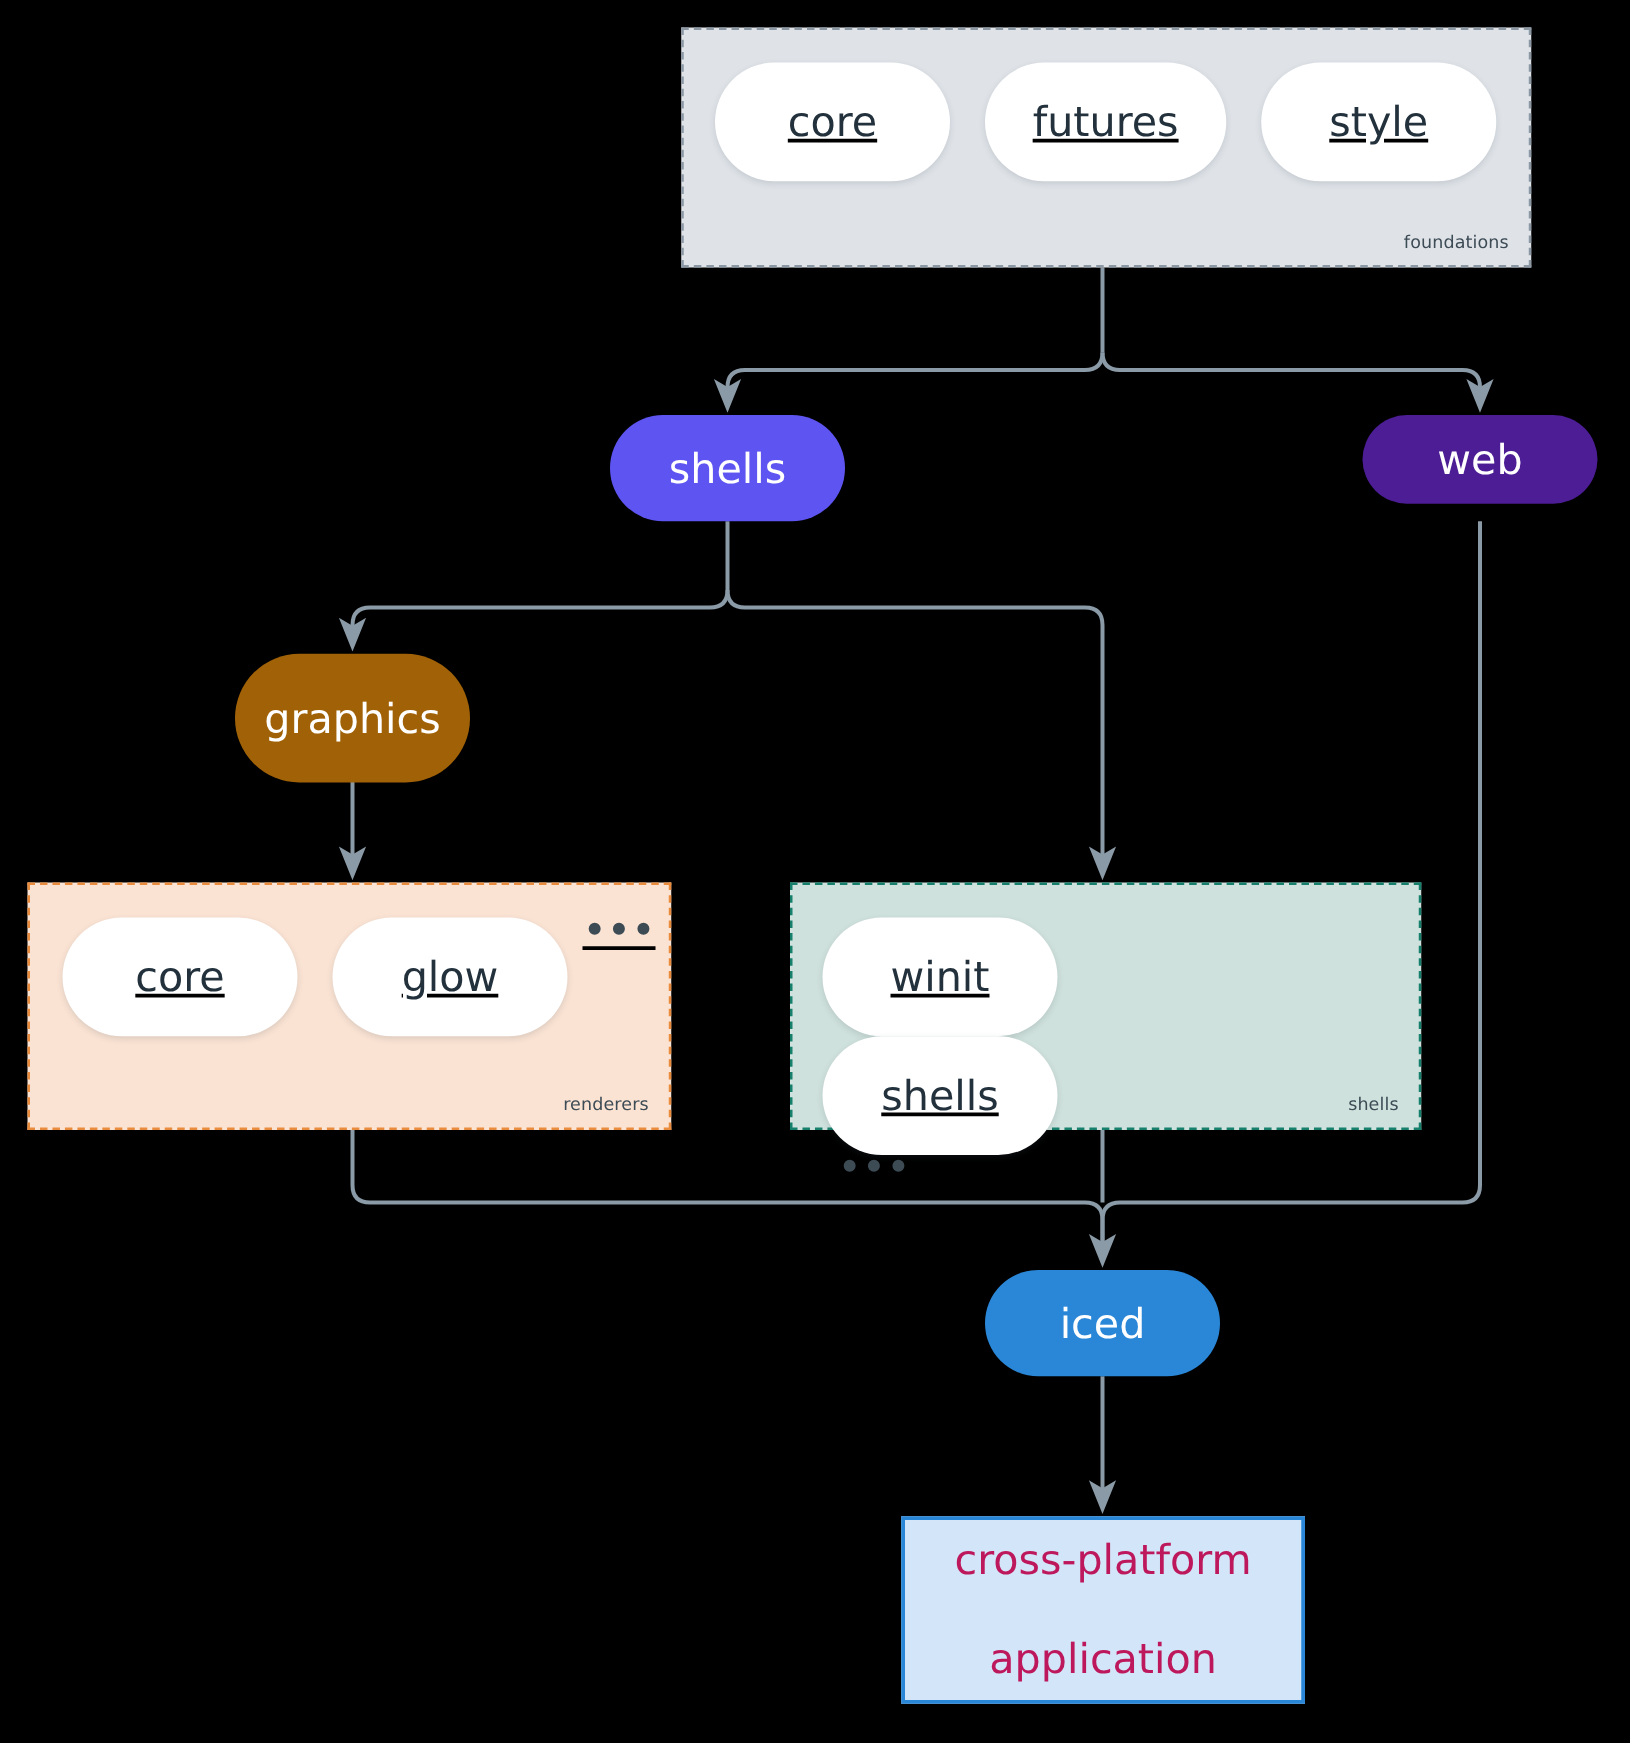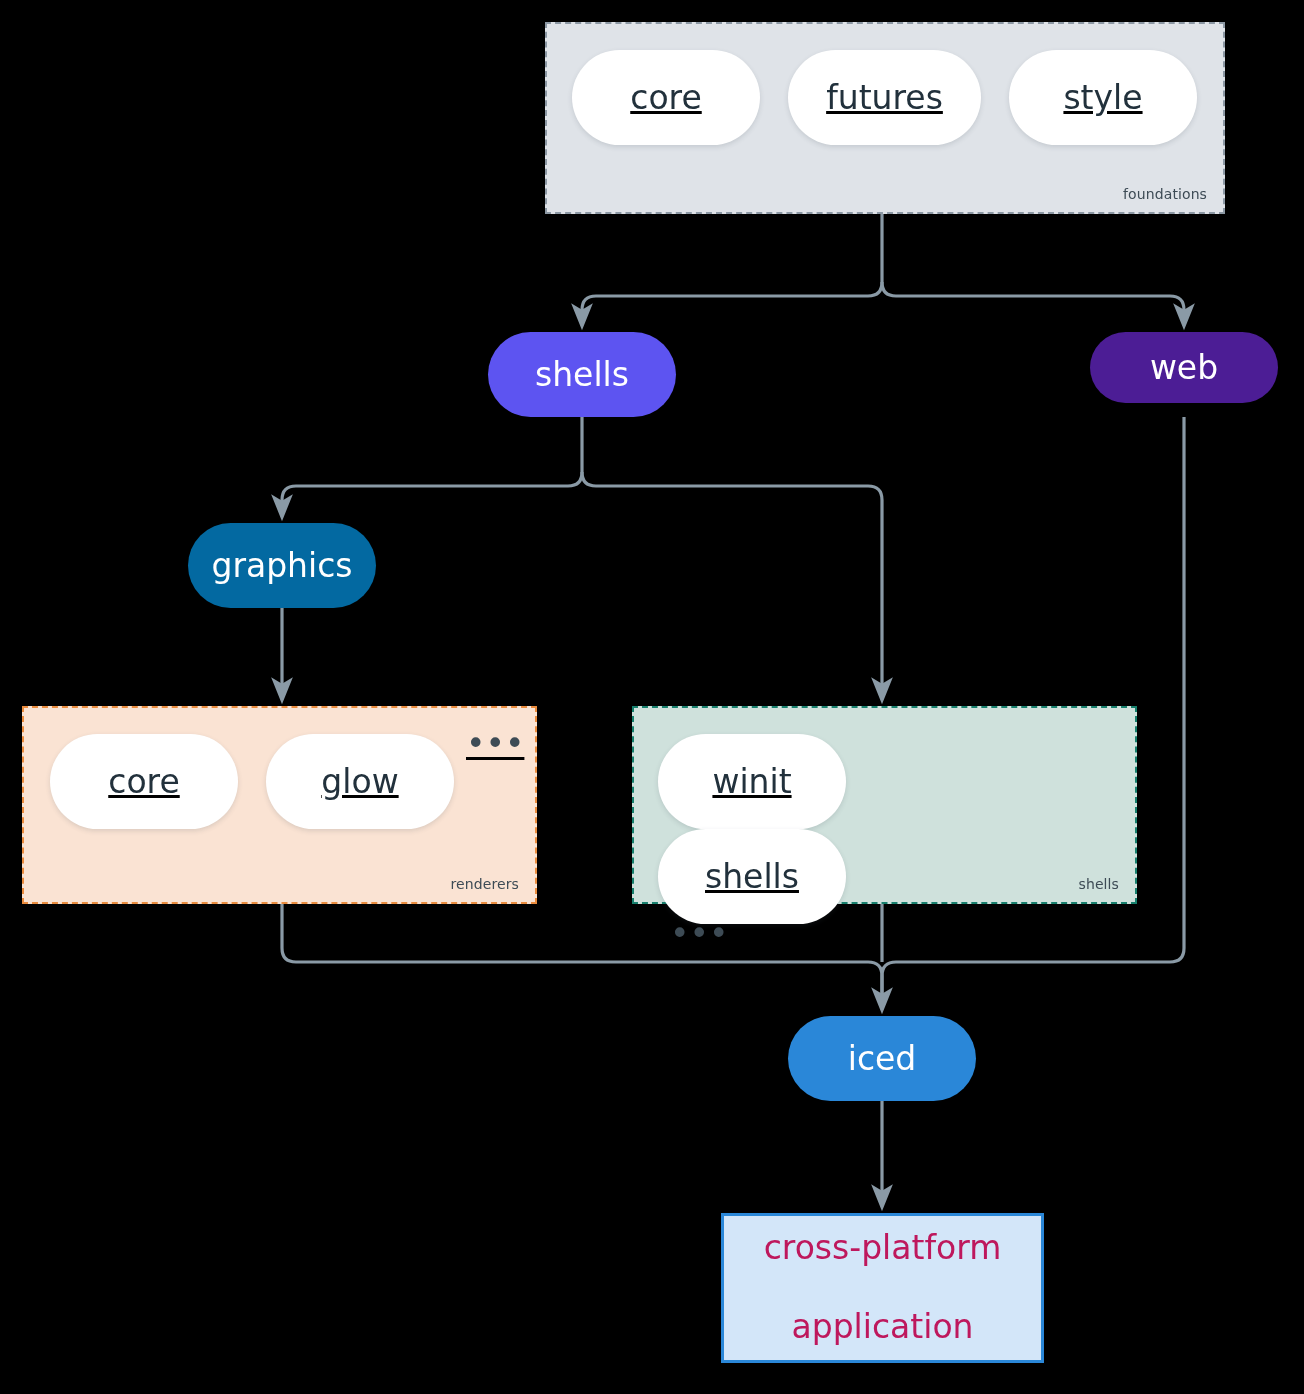--- a/index.html
+++ b/index.html
@@ -145,22 +145,22 @@
     left: 1090px;
     top: 332px;
     width: 188px;
     height: 71px;
     background: #4c1d95;
   }
   #node-graphics {
     left: 188px;
     top: 523px;
     width: 188px;
-    height: 85px;
-    background: #0369a1;
+    height: 103px;
+    background: #a16207;
   }
   #node-iced {
     left: 788px;
     top: 1016px;
     width: 188px;
     height: 85px;
     background: #2a87d8;
   }
 
   

